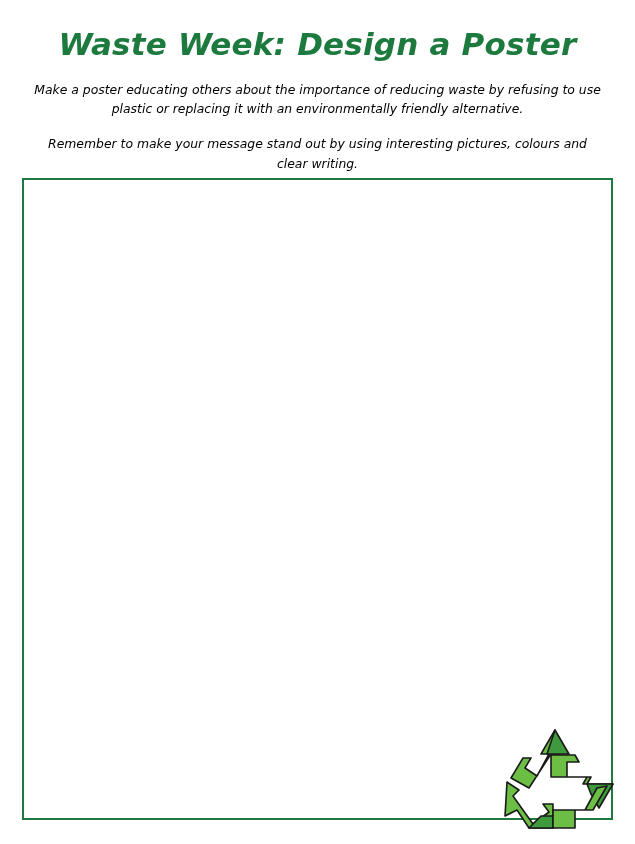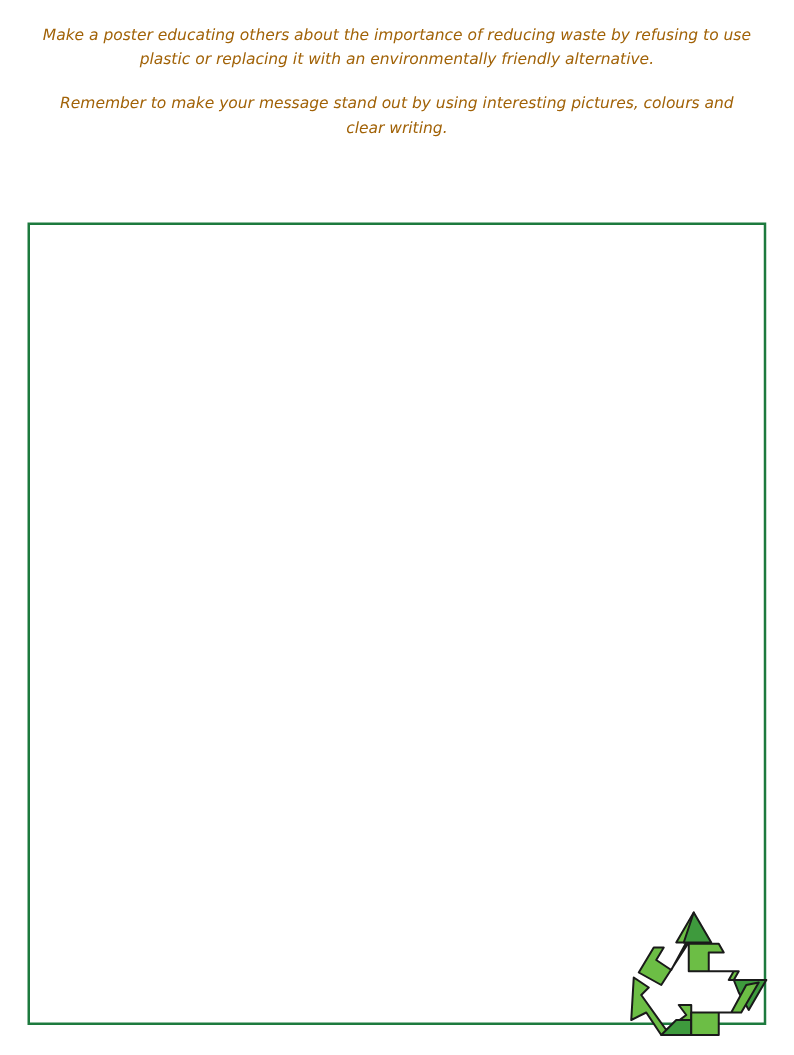--- a/index.html
+++ b/index.html
@@ -30,21 +30,21 @@
     letter-spacing: 0.2px;
     margin: 0;
     padding-top: 26px;
     padding-bottom: 0;
   }
   .intro {
     margin: 0 auto;
     padding-top: 18px;
     width: 570px;
     text-align: center;
-    color: #a16207;
+    color: #000000;
     font-family: "DejaVu Sans", sans-serif;
     font-style: italic;
     font-size: 12.4px;
     line-height: 1.55;
   }
   .intro.second {
     padding-top: 16px;
     width: 560px;
     text-align: center;
   }
@@ -70,20 +70,21 @@
     display: block;
     width: 132px;
     height: 112px;
   }
 </style>
 </head>
 <body>
 
 <div class="page">
 
+  <h1 class="title">Waste Week: Design a Poster</h1>
 
   <p class="intro first">Make a poster educating others about the importance of reducing waste by refusing to use plastic or replacing it with an environmentally friendly alternative.</p>
 
   <p class="intro second">Remember to make your message stand out by using interesting pictures, colours and clear writing.</p>
 
   <div class="poster-box"></div>
 
   <div class="recycle-wrap">
     <svg viewBox="0 0 132 112" xmlns="http://www.w3.org/2000/svg">
       <g stroke="#1a1a1a" stroke-width="1.6" stroke-linejoin="round">

